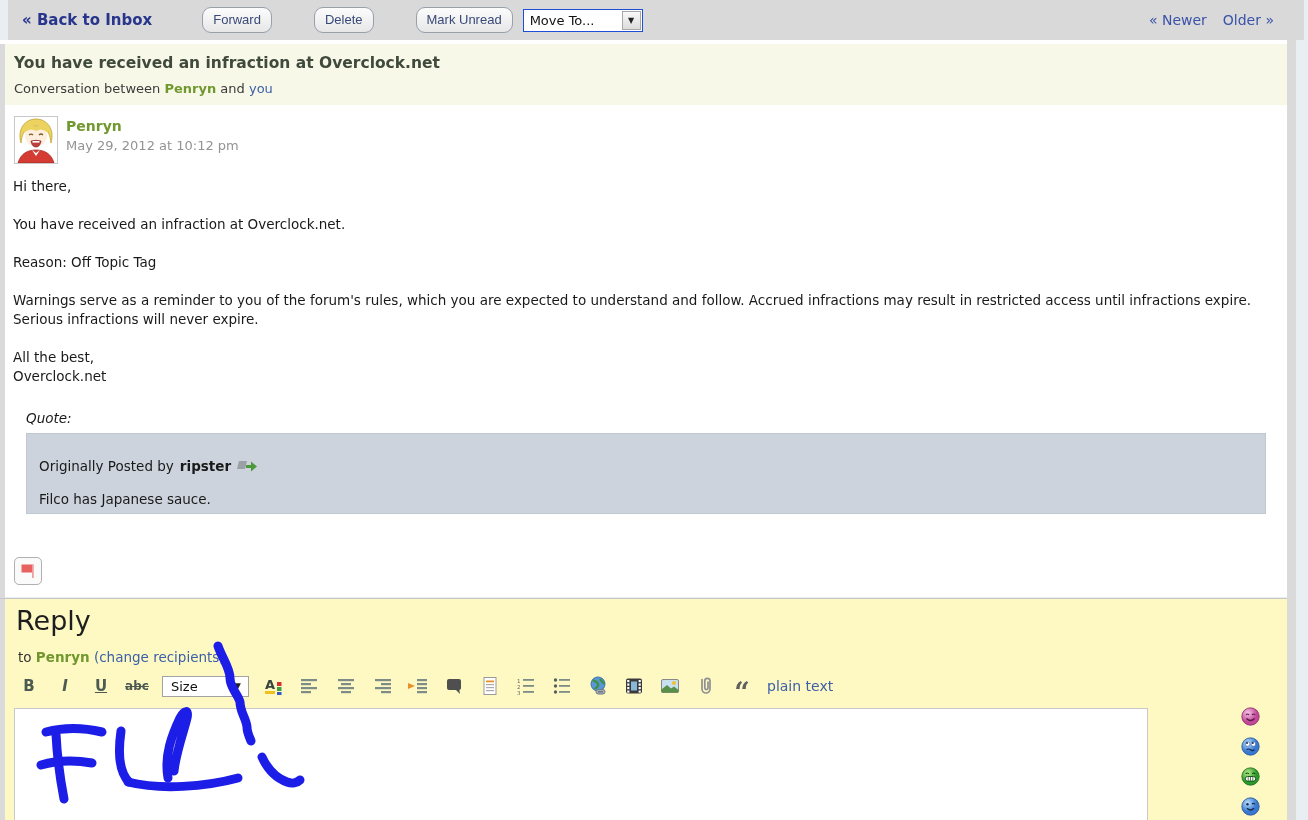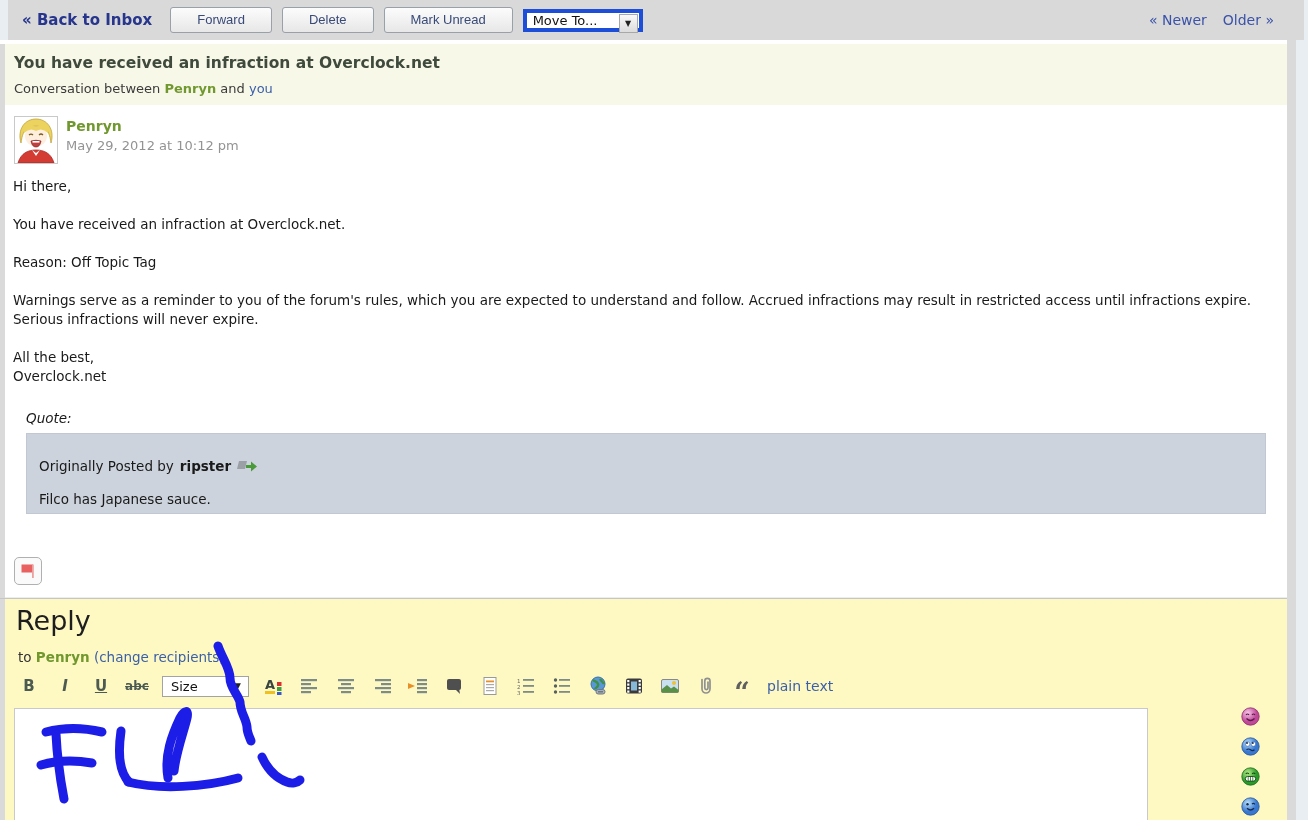--- a/index.html
+++ b/index.html
@@ -4,22 +4,22 @@
 <style>
   * { box-sizing: border-box; }
   html,body { margin:0; padding:0; }
   body { width:1308px; height:820px; overflow:hidden; font-family:"DejaVu Sans","Liberation Sans",sans-serif; background:#e9eef3; }
   #page { position:relative; width:1308px; height:820px; }
 
   
   .topbar { position:absolute; left:8px; top:0; width:1296px; height:40px; background:#d9d9d9; display:flex; align-items:center; padding-left:14px; }
   .white-gap { position:absolute; left:0; top:40px; width:1296px; height:4px; background:#ffffff; }
   .back-link { font-weight:bold; font-size:15px; color:#27368c; margin-right:18px; cursor:pointer; white-space:nowrap; }
-  .tb-btn { margin-right:10px; background:linear-gradient(#fcfcfc,#e7e7e7); border:1px solid #98a0aa; border-radius:3px; padding:4px 26px 5px; font-size:13px; color:#394a78; cursor:pointer; white-space:nowrap; }
-  .moveto { position:relative; width:120px; height:23px; border:4px solid #1d4ed8; background:#fff; font-size:13px; color:#111; display:flex; align-items:center; padding-left:6px; cursor:pointer; }
+  .tb-btn { margin-right:10px; background:linear-gradient(#fcfcfc,#e7e7e7); border:1px solid #98a0aa; border-radius:9px; padding:4px 10px 5px; font-size:13px; color:#394a78; cursor:pointer; white-space:nowrap;margin-left:32px; }
+  .moveto { position:relative; width:120px; height:23px; border:1px solid #1d4ed8; background:#fff; font-size:13px; color:#111; display:flex; align-items:center; padding-left:6px; cursor:pointer; }
   .moveto-arrow { position:absolute; right:1px; top:1px; width:19px; height:19px; background:linear-gradient(#f9f9f9,#dcdcdc); border:1px solid #a8a8a8; display:flex; align-items:center; justify-content:center; font-size:8px; color:#222; }
   .nav-links { margin-left:auto; margin-right:30px; display:flex; gap:16px; font-size:14px; color:#3a52a8; }
   .nav-links span { cursor:pointer; }
 
   
   .left-strip  { position:absolute; left:0; top:44px; width:5px;  height:776px; background:#dadada; }
   .right-strip { position:absolute; left:1287px; top:40px; width:9px; height:780px; background:#dadada; }
 
   
   .pm-header { position:absolute; left:5px; top:44px; width:1282px; height:61px; background:#f8f8e8; padding:10px 0 0 9px; }

